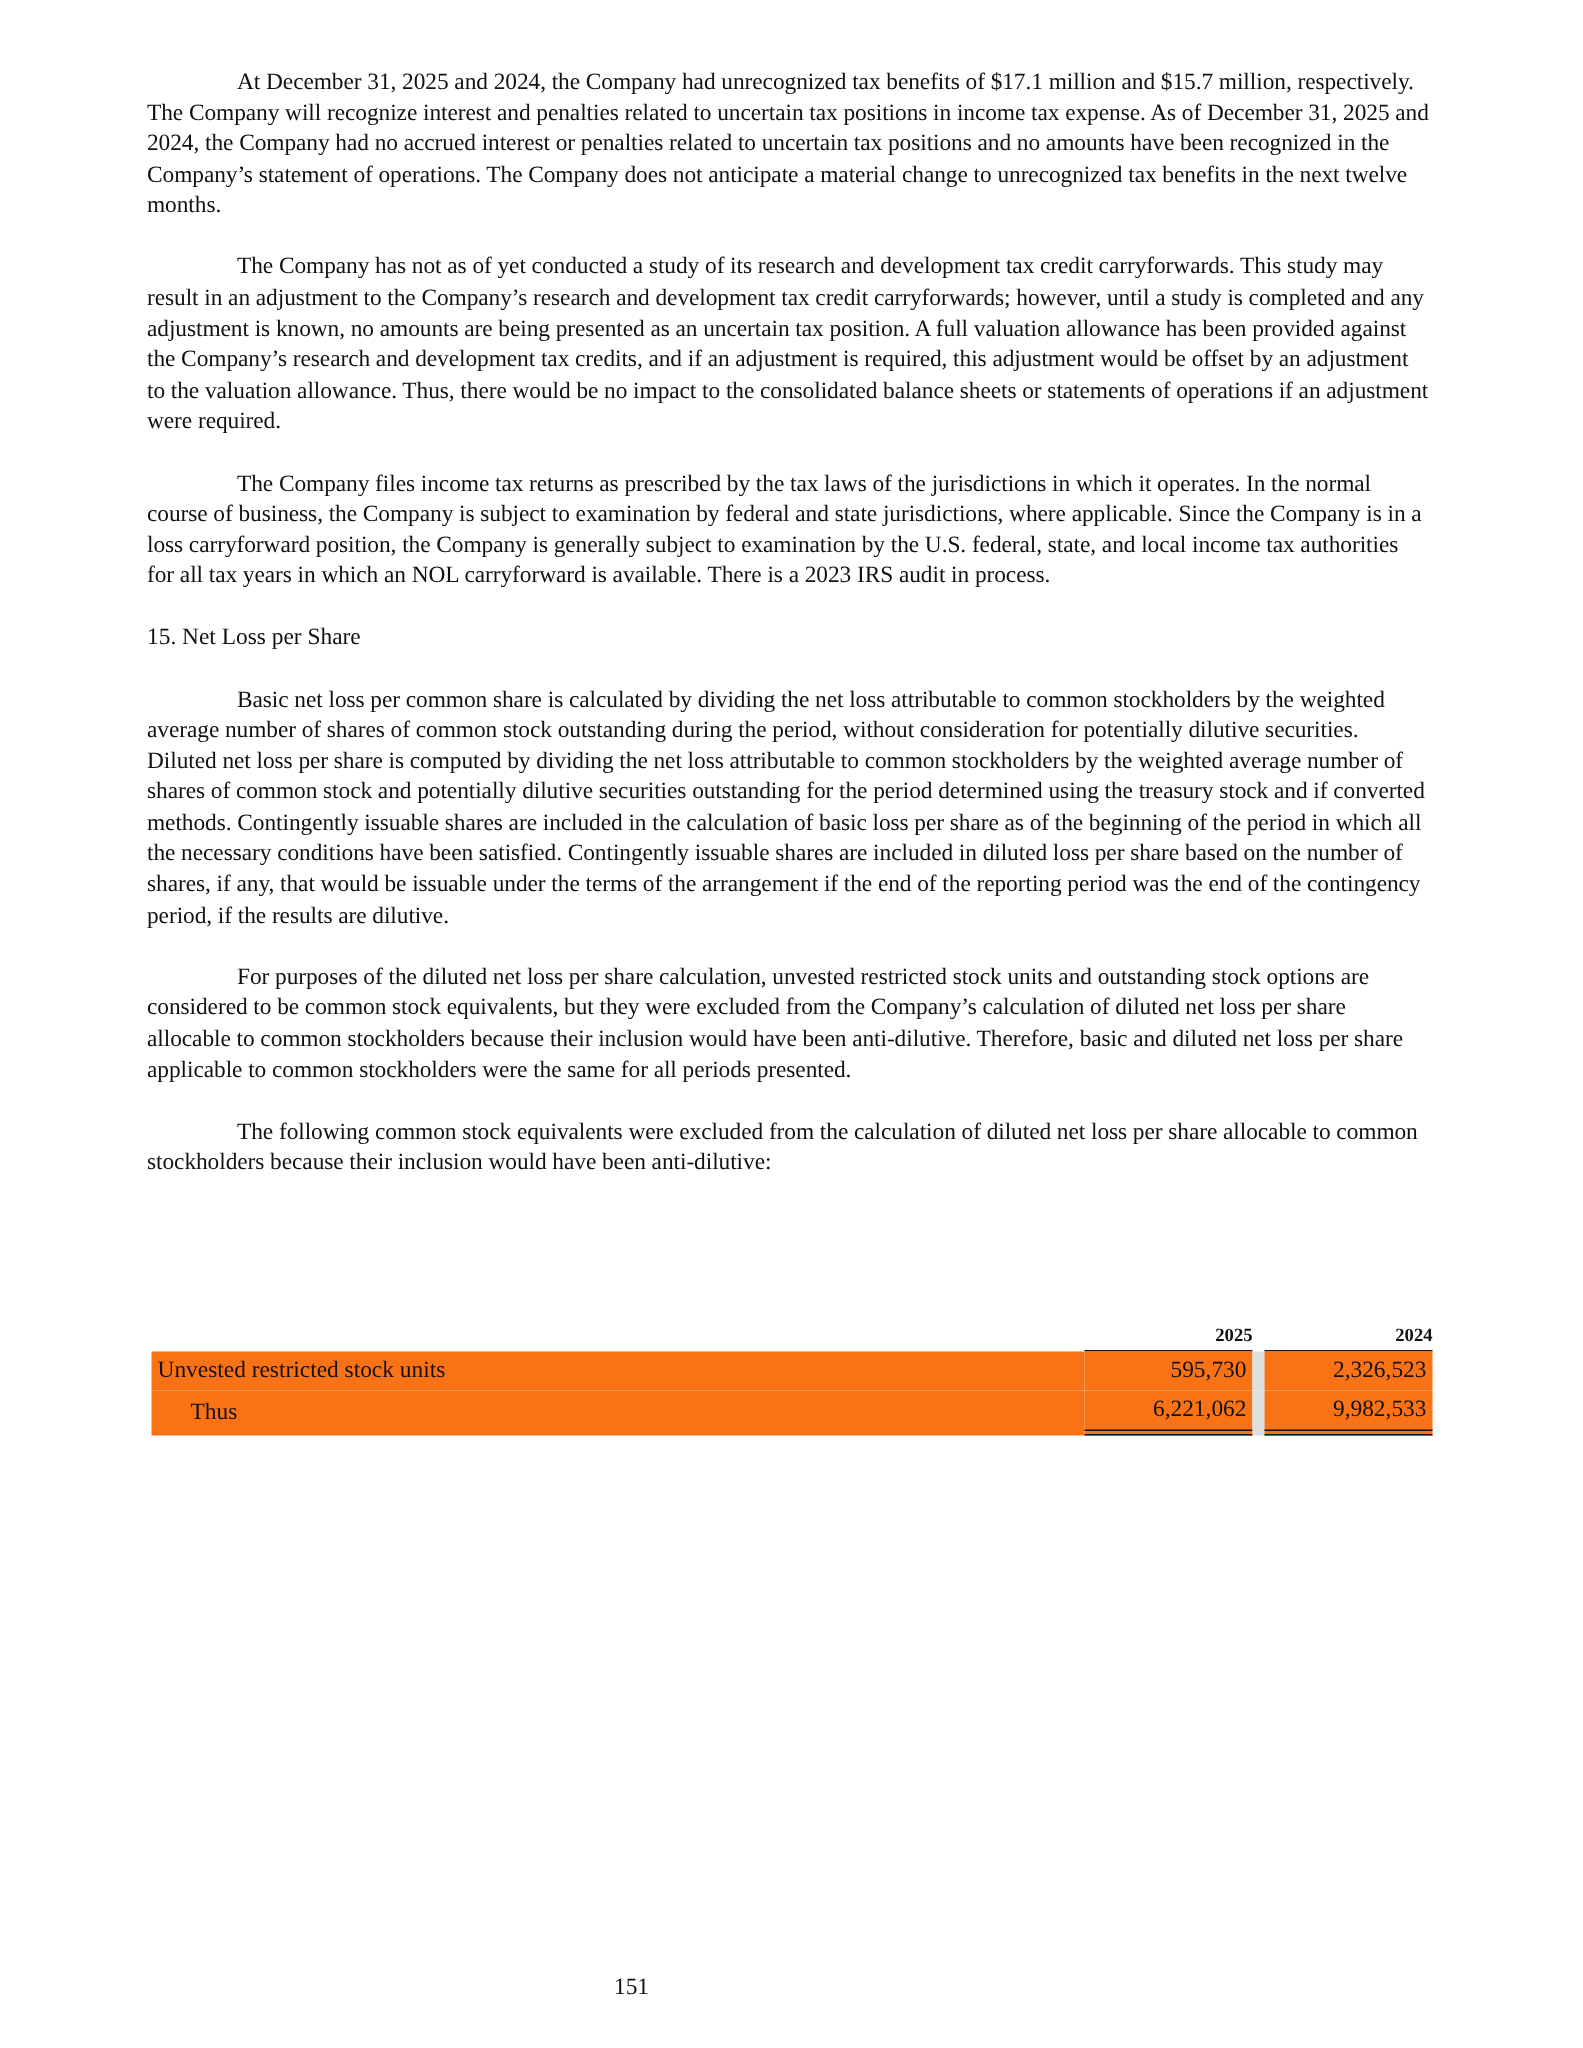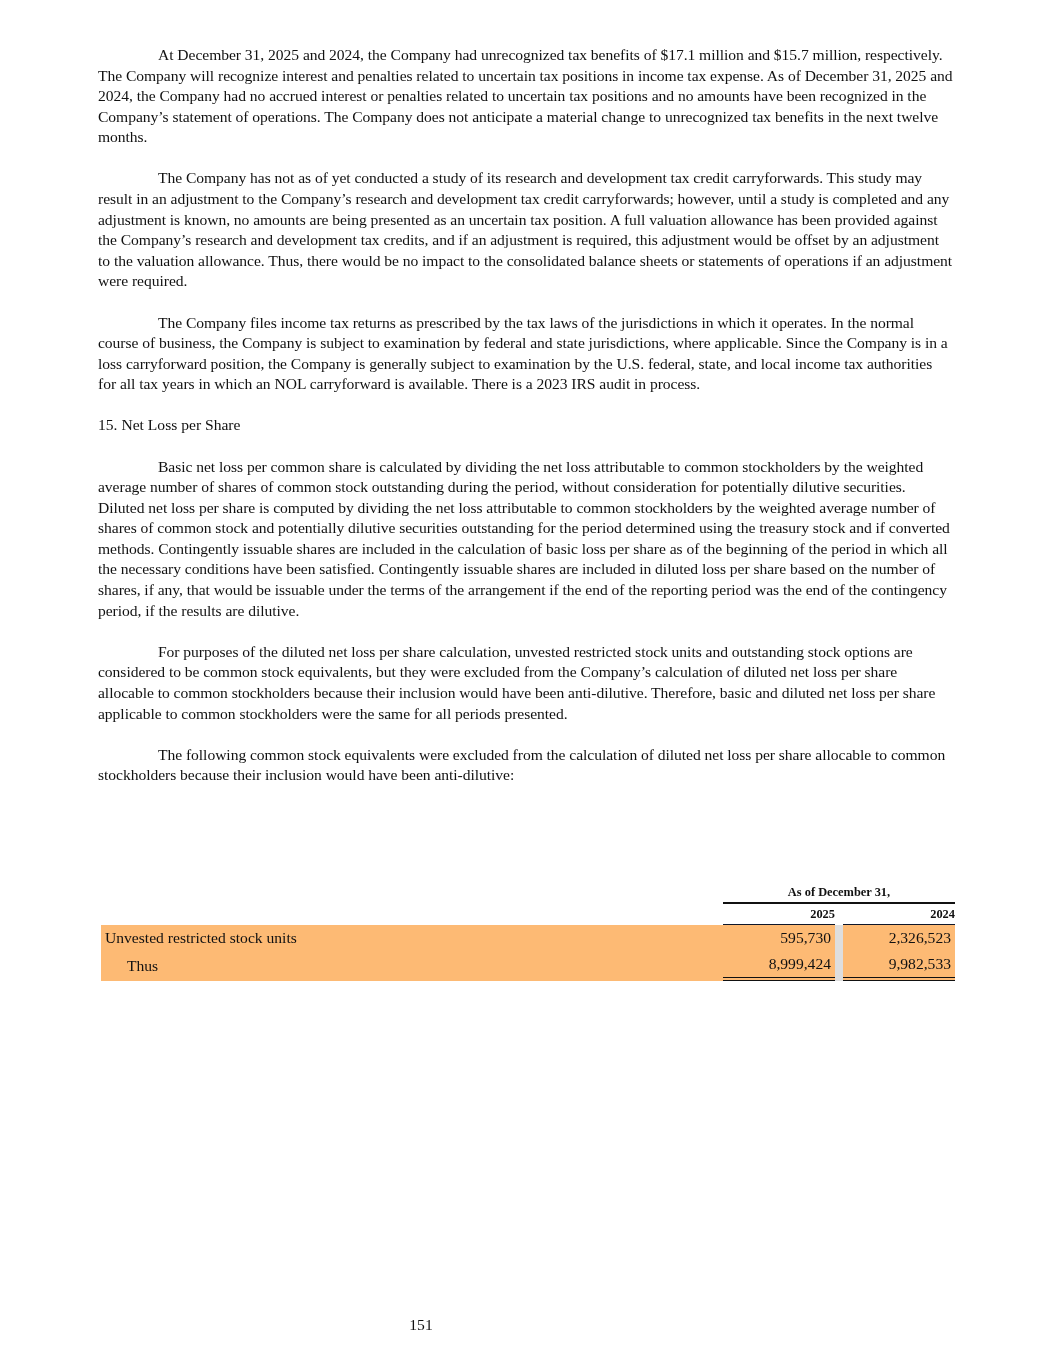--- a/index.html
+++ b/index.html
@@ -62,21 +62,21 @@
       font-size: 12.4px;
       font-weight: bold;
       text-align: right;
       height: 20px;
       vertical-align: middle;
       border-bottom: 1px solid #0f172a;
     }
     .gap { width: 8px; }
     .label-col { width: 622px; }
     .num-col { width: 112px; }
-    tr.shade td.cell { background: #fdba74; }
+    tr.shade td.cell { background: #f97316; }
     tr.shade td.gapcell { background: #dedede; }
     td.cell {
       height: 26px;
       vertical-align: middle;
     }
     td.label { padding-left: 4px !important; text-align: left; }
     td.label.indent { padding-left: 26px !important; }
     td.num { text-align: right; padding-right: 4px !important; }
     tr.pre-total td.num { border-bottom: 1.5px solid #111; }
     tr.total td.num { border-bottom: 4px double #111; }
@@ -106,39 +106,35 @@
   <table class="eq-table">
     <colgroup>
       <col class="label-col">
       <col class="num-col">
       <col class="gap">
       <col class="num-col">
     </colgroup>
     <thead>
       <tr>
         <th></th>
-        <th class="hdr-group" colspan="3">As of December 31,</th>
-      </tr>
-      <tr>
-        <th></th>
         <th class="hdr-year">2025</th>
         <th class="gap"></th>
         <th class="hdr-year">2024</th>
       </tr>
     </thead>
     <tbody>
       <tr class="shade">
         <td class="cell label">Unvested restricted stock units</td>
         <td class="cell num">595,730</td>
         <td class="cell gapcell"></td>
         <td class="cell num">2,326,523</td>
       </tr>
       <tr class="shade total">
         <td class="cell label indent">Thus</td>
-        <td class="cell num">8,999,424</td>
+        <td class="cell num">6,221,062</td>
         <td class="cell gapcell"></td>
         <td class="cell num">9,982,533</td>
       </tr>
     </tbody>
   </table>
 </div>
 
 <div class="page-number">151</div>
 
 </body></html>

